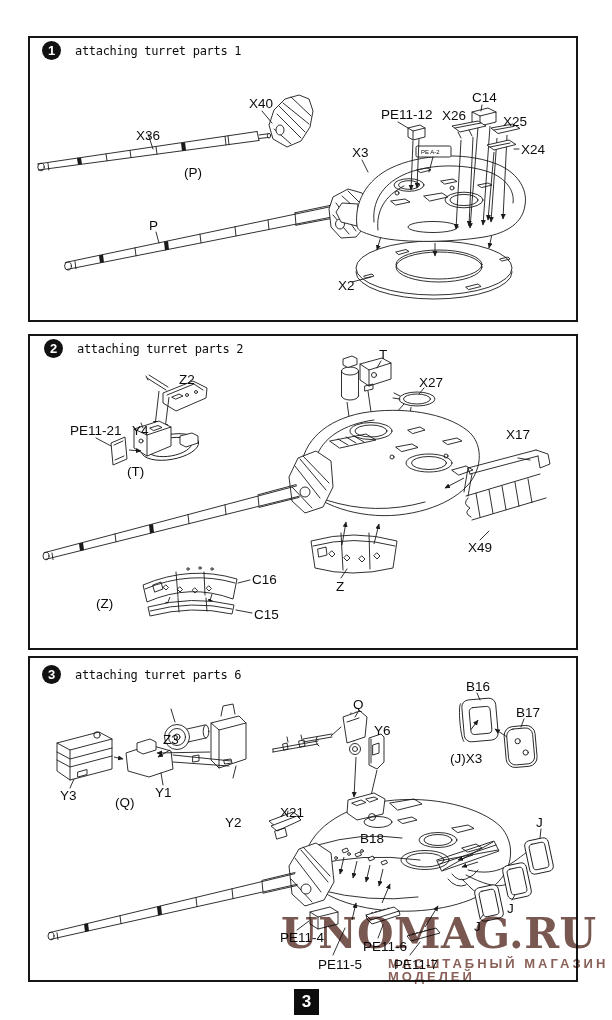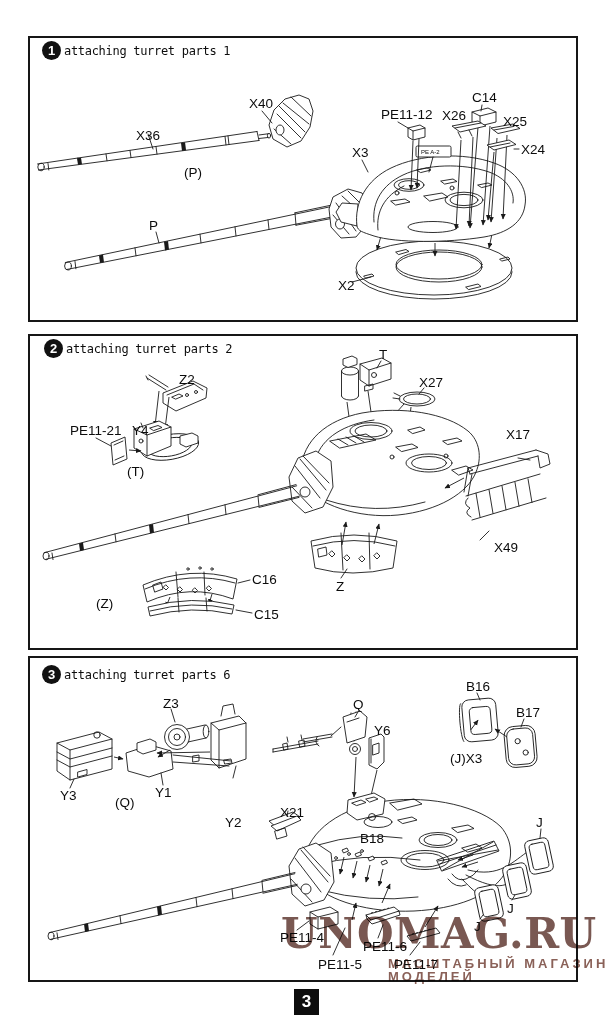--- a/index.html
+++ b/index.html
@@ -2,21 +2,21 @@
 <html><head>
 <meta charset="utf-8">
 <style>
   html,body{margin:0;padding:0;}
   body{width:612px;height:1020px;background:#fff;position:relative;font-family:"Liberation Sans",sans-serif;overflow:hidden;}
   .panel{position:absolute;left:28px;width:550px;border:2px solid #161616;background:#fff;box-sizing:border-box;}
   .lbl{position:absolute;font-size:13.5px;color:#0c0c0c;line-height:1;white-space:nowrap;z-index:40;}
   .lbl.under{z-index:20;}
   .hdr{position:absolute;z-index:40;display:flex;align-items:center;}
   .step-circle{width:19px;height:19px;border-radius:50%;background:#111;color:#fff;font-weight:bold;font-size:13px;display:flex;align-items:center;justify-content:center;}
-  .step-title{font-family:"DejaVu Sans Mono",monospace;font-size:12px;color:#0c0c0c;margin-left:3px;letter-spacing:-0.3px;}
+  .step-title{font-family:"DejaVu Sans Mono",monospace;font-size:12px;color:#0c0c0c;margin-left:14px;letter-spacing:-0.3px;}
   #art{position:absolute;left:0;top:0;z-index:10;}
   .flag-lbl{position:absolute;font-size:6px;color:#0c0c0c;z-index:40;letter-spacing:0;}
   #wm-title{position:absolute;left:281px;top:913px;font-family:"DejaVu Serif",serif;font-weight:bold;font-size:42px;color:#6e4a43;letter-spacing:0.5px;z-index:30;opacity:.92;line-height:1;mix-blend-mode:multiply;}
   #wm-sub{position:absolute;left:340px;top:957px;font-size:13px;font-weight:bold;color:#8a6158;letter-spacing:3px;z-index:25;line-height:1;mix-blend-mode:multiply;padding-left:48px;}
   #pageno{position:absolute;left:294px;top:989px;width:25px;height:26px;background:#0d0d0d;color:#fff;font-weight:bold;font-size:17px;display:flex;align-items:center;justify-content:center;z-index:40;}
   .s{stroke:#1a1a1a;stroke-width:.9;fill:none;stroke-linejoin:round;stroke-linecap:round;}
   .w{stroke:#1a1a1a;stroke-width:.9;fill:#fff;stroke-linejoin:round;}
   .k{fill:#1a1a1a;stroke:none;}
   .a{stroke:#1a1a1a;stroke-width:.9;fill:none;marker-end:url(#ah);}
   .dsh{stroke:#1a1a1a;stroke-width:.8;fill:none;stroke-dasharray:2.2,2;}
@@ -394,27 +394,27 @@
 <span class="flag-lbl" style="left:421px;top:149px">PE A-2</span>
 <span class="lbl" style="left:338px;top:279px">X2</span>
 
 <span class="lbl" style="left:379px;top:348px">T</span>
 <span class="lbl" style="left:179px;top:373px">Z2</span>
 <span class="lbl" style="left:132px;top:424px">Y4</span>
 <span class="lbl" style="left:70px;top:424px">PE11-21</span>
 <span class="lbl" style="left:127px;top:465px">(T)</span>
 <span class="lbl" style="left:419px;top:376px">X27</span>
 <span class="lbl" style="left:506px;top:428px">X17</span>
-<span class="lbl" style="left:494px;top:541px">X49</span>
+<span class="lbl" style="left:468px;top:541px">X49</span>
 <span class="lbl" style="left:336px;top:580px">Z</span>
 <span class="lbl" style="left:252px;top:573px">C16</span>
 <span class="lbl" style="left:96px;top:597px">(Z)</span>
 <span class="lbl" style="left:254px;top:608px">C15</span>
 
-<span class="lbl" style="left:163px;top:697px">Z3</span>
+<span class="lbl" style="left:163px;top:733px">Z3</span>
 <span class="lbl" style="left:60px;top:789px">Y3</span>
 <span class="lbl" style="left:155px;top:786px">Y1</span>
 <span class="lbl" style="left:115px;top:796px">(Q)</span>
 <span class="lbl" style="left:225px;top:816px">Y2</span>
 <span class="lbl" style="left:353px;top:698px">Q</span>
 <span class="lbl" style="left:374px;top:724px">Y6</span>
 <span class="lbl" style="left:466px;top:680px">B16</span>
 <span class="lbl" style="left:516px;top:706px">B17</span>
 <span class="lbl" style="left:450px;top:752px">(J)X3</span>
 <span class="lbl" style="left:280px;top:806px">X21</span>

